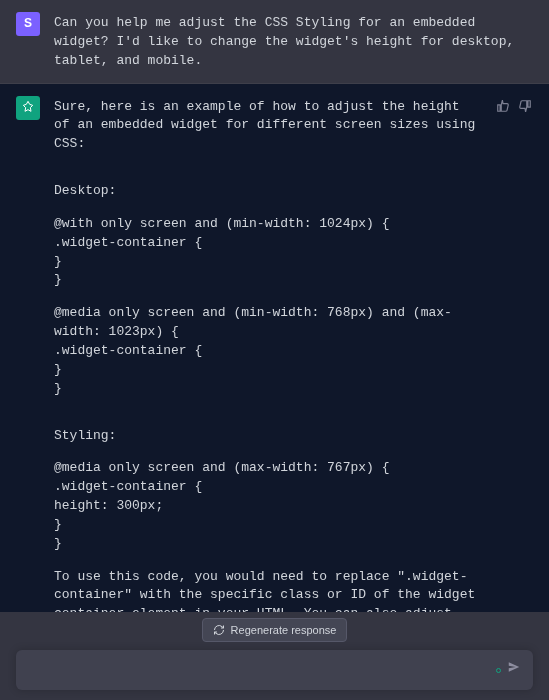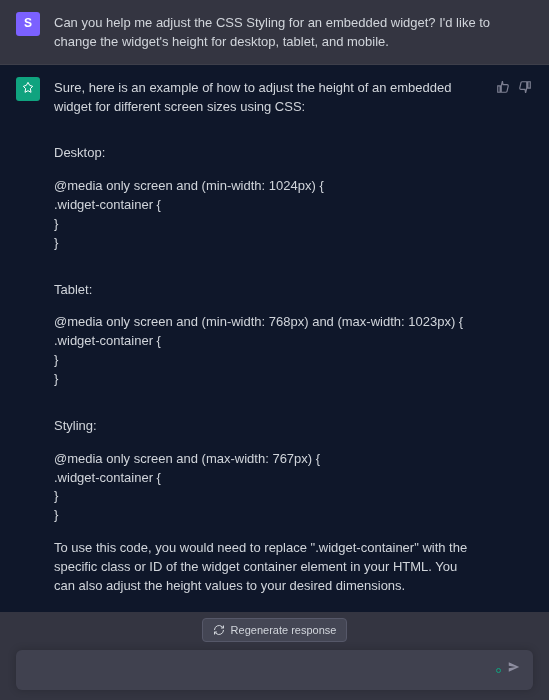--- a/index.html
+++ b/index.html
@@ -38,20 +38,21 @@
     font-weight: 600;
     color: #fff;
   }
   .avatar-user { background: #7b61ff; }
   .avatar-ai { background: #10a37f; }
   .avatar-ai svg { width: 16px; height: 16px; }
   .content {
     flex: 1;
     padding-top: 2px;
     min-width: 0;
+    font-family: Liberation Mono, monospace;
   }
   .content p { margin-bottom: 14px; }
   .content p.tight { margin-bottom: 14px; margin-top: 28px; }
   .code-lines div { line-height: 1.45; }
   .code-block { margin-bottom: 14px; }
   .actions {
     flex-shrink: 0;
     display: flex;
     gap: 6px;
     color: #acacbe;
@@ -136,38 +137,38 @@
   <div class="avatar avatar-ai">
     <svg viewBox="0 0 24 24" fill="none" stroke="#fff" stroke-width="1.5">
       <path d="M12 2l2.5 4.5L19 8l-3.5 3.5L16.5 17 12 14.5 7.5 17l1-5.5L5 8l4.5-1.5z"></path>
     </svg>
   </div>
   <div class="content">
     <p>Sure, here is an example of how to adjust the height of an embedded widget for different screen sizes using CSS:</p>
 
     <p class="tight">Desktop:</p>
     <div class="code-block code-lines">
-      <div>@media only screen and (min-width: 1024px) {</div>
+      <div>@with only screen and (min-width: 1024px) {</div>
       <div>.widget-container {</div>
       <div>}</div>
       <div>}</div>
     </div>
 
-    <p class="tight">Tablet:</p>
     <div class="code-block code-lines">
       <div>@media only screen and (min-width: 768px) and (max-width: 1023px) {</div>
       <div>.widget-container {</div>
       <div>}</div>
       <div>}</div>
     </div>
 
     <p class="tight">Styling:</p>
     <div class="code-block code-lines">
       <div>@media only screen and (max-width: 767px) {</div>
       <div>.widget-container {</div>
+      <div>height: 300px;</div>
       <div>}</div>
       <div>}</div>
     </div>
 
     <p style="margin-bottom:17px">To use this code, you would need to replace ".widget-container" with the specific class or ID of the widget container element in your HTML. You can also adjust the height values to your desired dimensions.</p>
   </div>
   <div class="actions">
     <div class="icon-btn">
       <svg viewBox="0 0 24 24" width="14" height="14" fill="none" stroke="currentColor" stroke-width="2">
           <path d="M7 10v11H3V10h4zm4-8l1 6h7a2 2 0 012 2l-2 9a2 2 0 01-2 2H9V10l2-8z"></path>

